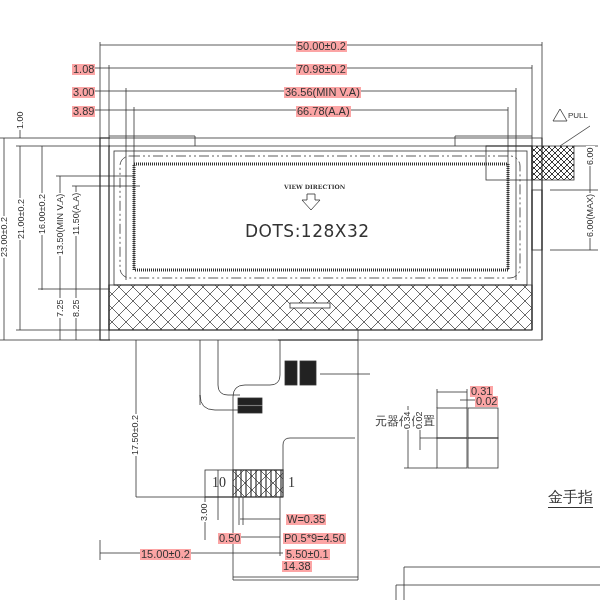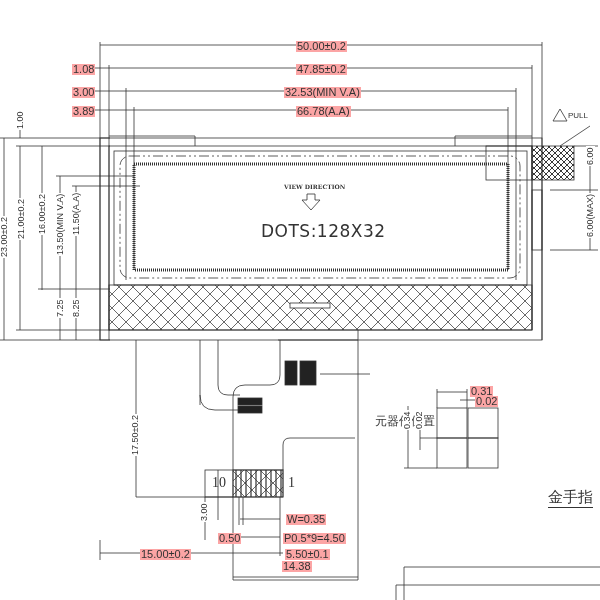--- a/index.html
+++ b/index.html
@@ -1,20 +1,20 @@
 <!DOCTYPE html>
 <html><head>
 <meta charset="utf-8">
 <style>
   html, body { margin:0; padding:0; background:#ffffff; }
   body { width:600px; height:600px; position:relative; overflow:hidden; font-family:"Liberation Sans", sans-serif; color:#333; }
   svg { position:absolute; left:0; top:0; }
   .lbl { position:absolute; font-size:11px; color:#333; white-space:nowrap; line-height:1; background:#fca5a5; padding:0 1px; font-family:"Liberation Sans", sans-serif; }
   .vlbl { position:absolute; font-size:9px; color:#333; white-space:nowrap; line-height:1; background:#fff; padding:0 1px; transform:rotate(-90deg); transform-origin:left top; font-family:"Liberation Sans", sans-serif; }
-  .dots { position:absolute; left:261px; top:221px; font-size:17px; color:#333; font-family:"DejaVu Sans", sans-serif; letter-spacing:0.5px; }
+  .dots { position:absolute; left:245px; top:221px; font-size:17px; color:#333; font-family:"DejaVu Sans", sans-serif; letter-spacing:0.5px; }
   .viewdir { position:absolute; left:284px; top:183px; font-size:6px; font-weight:bold; font-family:"DejaVu Serif", serif; color:#333; }
   .pinnum { position:absolute; font-size:14px; font-family:"Liberation Serif", serif; color:#333; }
   .cn { position:absolute; font-size:12px; color:#333; font-family:"DejaVu Sans", sans-serif;margin-top:44px; }
   .cn-big { position:absolute; font-size:15px; color:#333; font-family:"DejaVu Sans", sans-serif; border-bottom:1px solid #333; }
   .pull { position:absolute; font-size:8px; color:#333; font-family:"Liberation Sans", sans-serif; }
 </style>
 </head>
 <body>
 
 <svg width="600" height="600" viewBox="0 0 600 600">
@@ -147,23 +147,23 @@
     <line x1="396" y1="585" x2="396" y2="600"></line>
 
     <path d="M307 194 L315 194 L315 200 L320 200 L311 210 L302 200 L307 200 Z"></path>
 
     <path d="M553 121 L560 109 L567 121 Z"></path>
   </g>
 </svg>
 
 <span class="lbl" style="left:296px;top:41px;">50.00±0.2</span>
 <span class="lbl" style="left:72px;top:64px;">1.08</span>
-<span class="lbl" style="left:296px;top:64px;">47.85±0.2</span>
+<span class="lbl" style="left:296px;top:64px;">70.98±0.2</span>
 <span class="lbl" style="left:72px;top:87px;">3.00</span>
-<span class="lbl" style="left:284px;top:87px;">32.53(MIN V.A)</span>
+<span class="lbl" style="left:284px;top:87px;">36.56(MIN V.A)</span>
 <span class="lbl" style="left:72px;top:106px;">3.89</span>
 <span class="lbl" style="left:296px;top:106px;">66.78(A.A)</span>
 
 <span class="vlbl" style="left:16px;top:130px;">1.00</span>
 <span class="vlbl" style="left:0px;top:258px;">23.00±0.2</span>
 <span class="vlbl" style="left:17px;top:240px;">21.00±0.2</span>
 <span class="vlbl" style="left:38px;top:235px;">16.00±0.2</span>
 <span class="vlbl" style="left:56px;top:256px;">13.50(MIN V.A)</span>
 <span class="vlbl" style="left:72px;top:236px;">11.50(A.A)</span>
 <span class="vlbl" style="left:56px;top:318px;">7.25</span>

